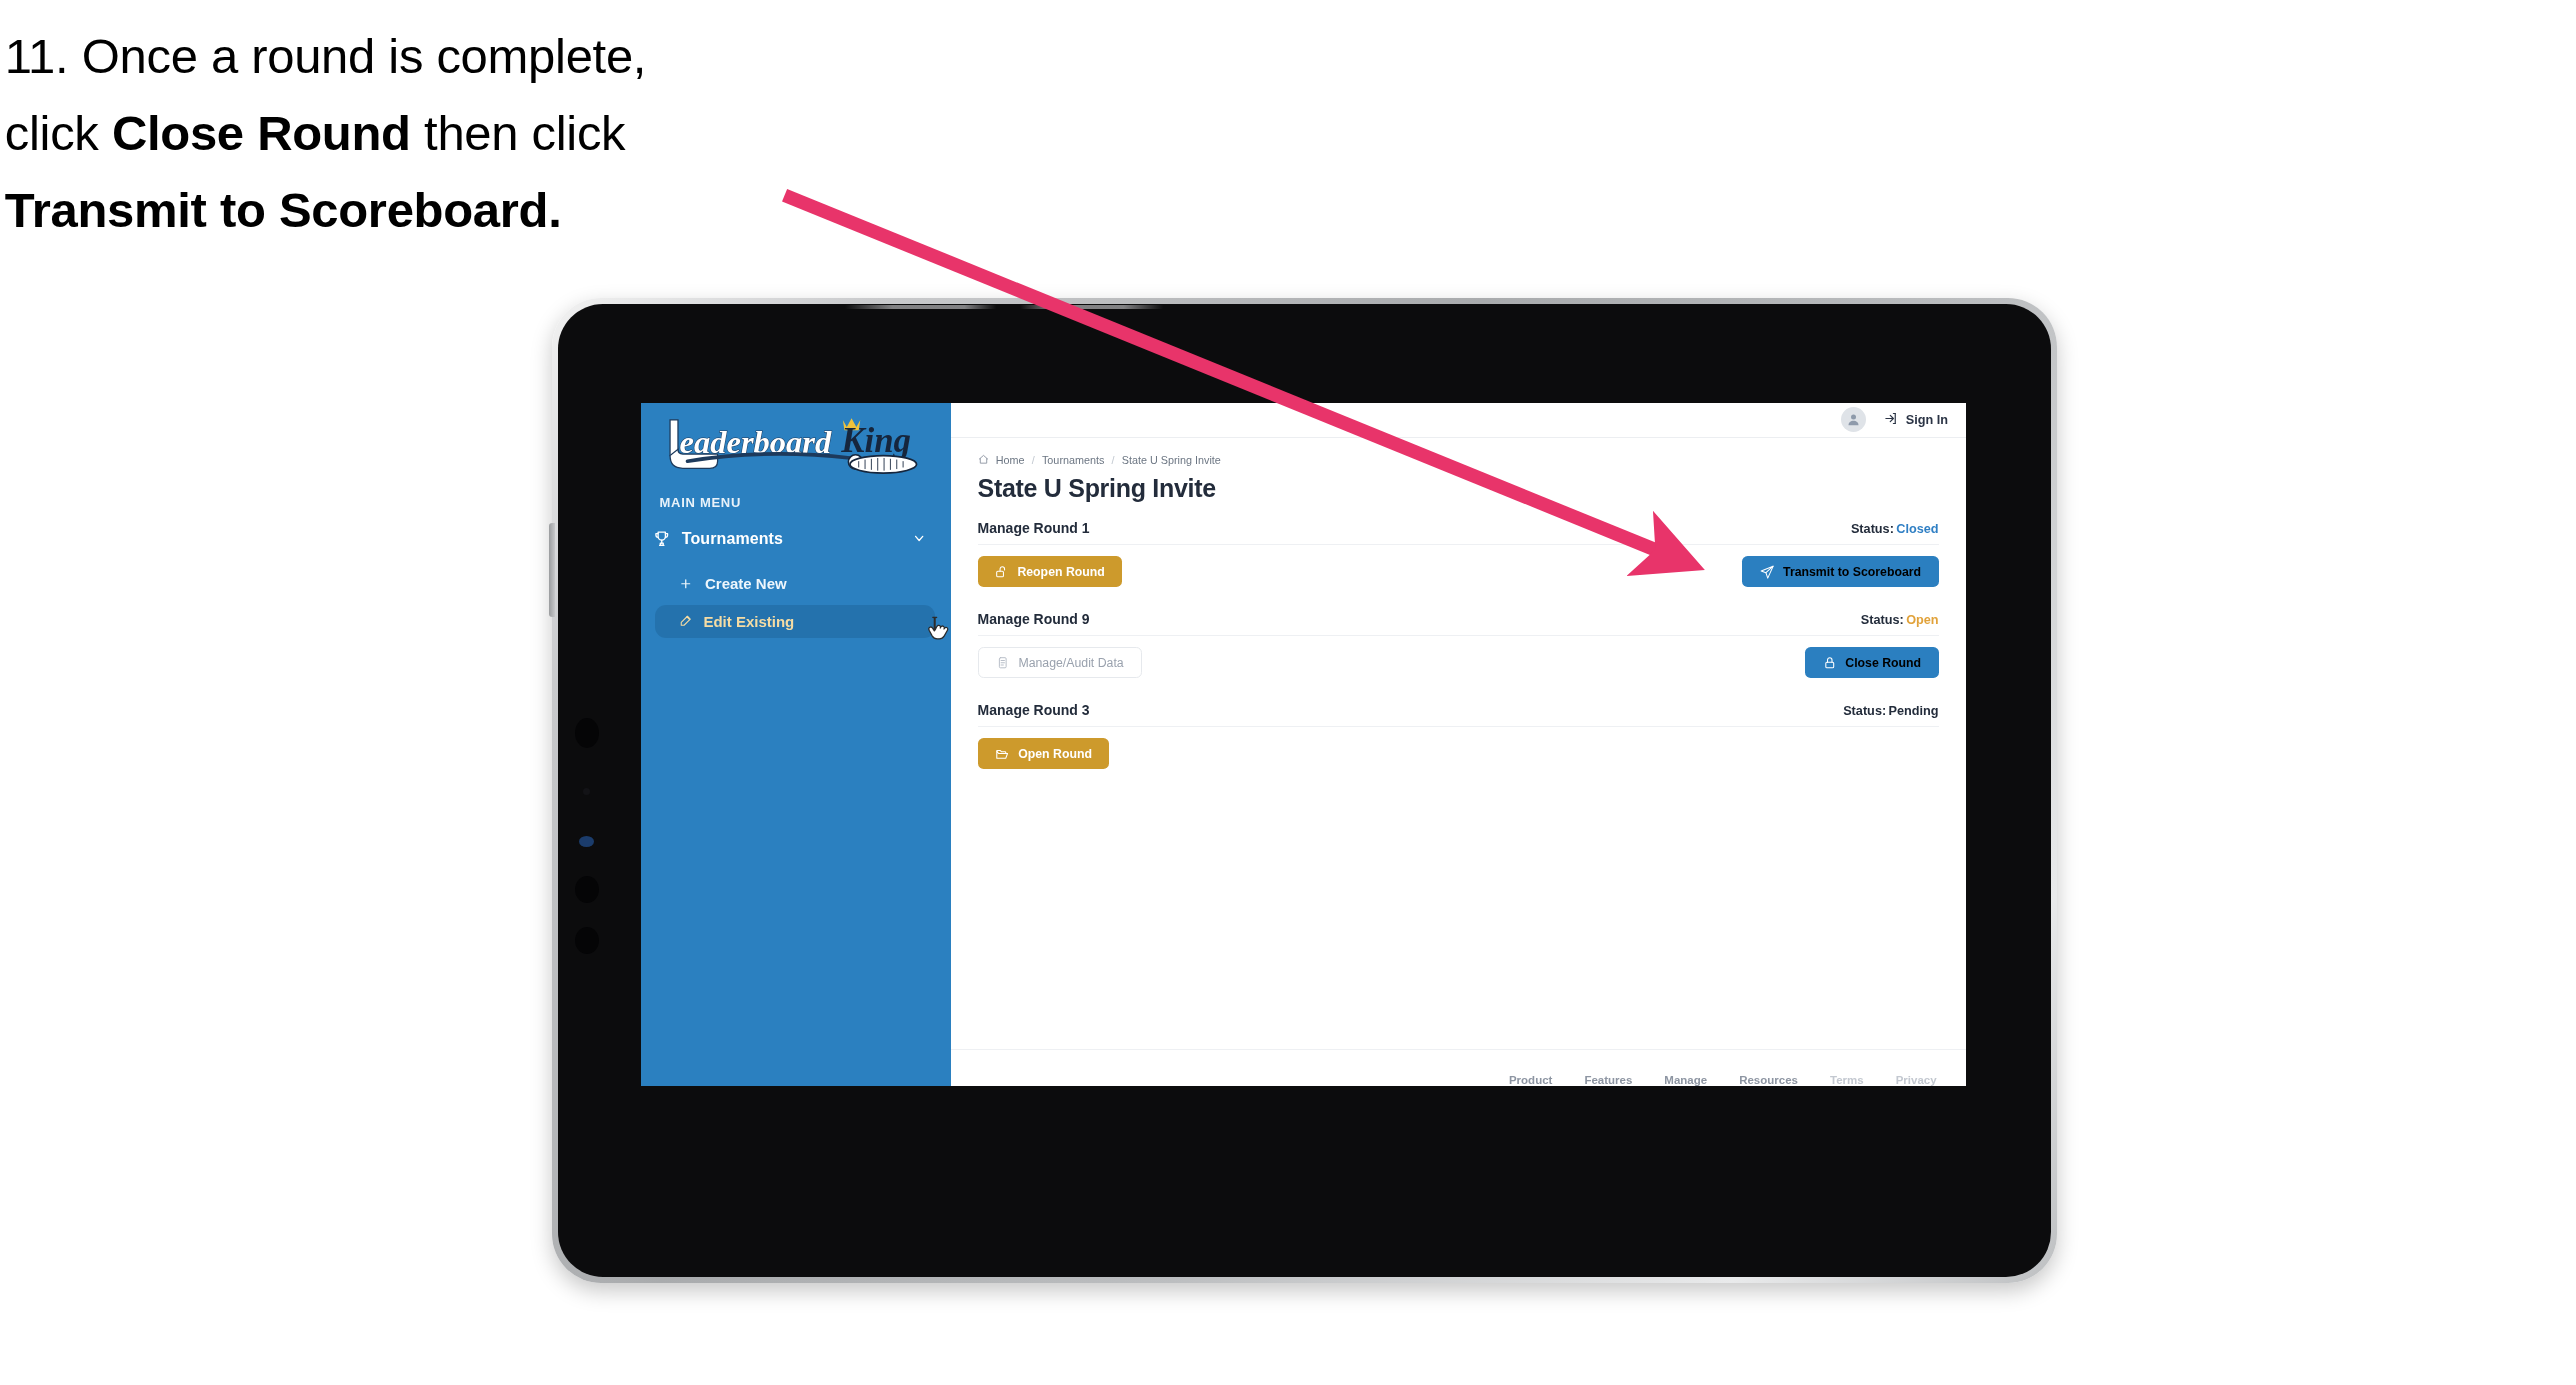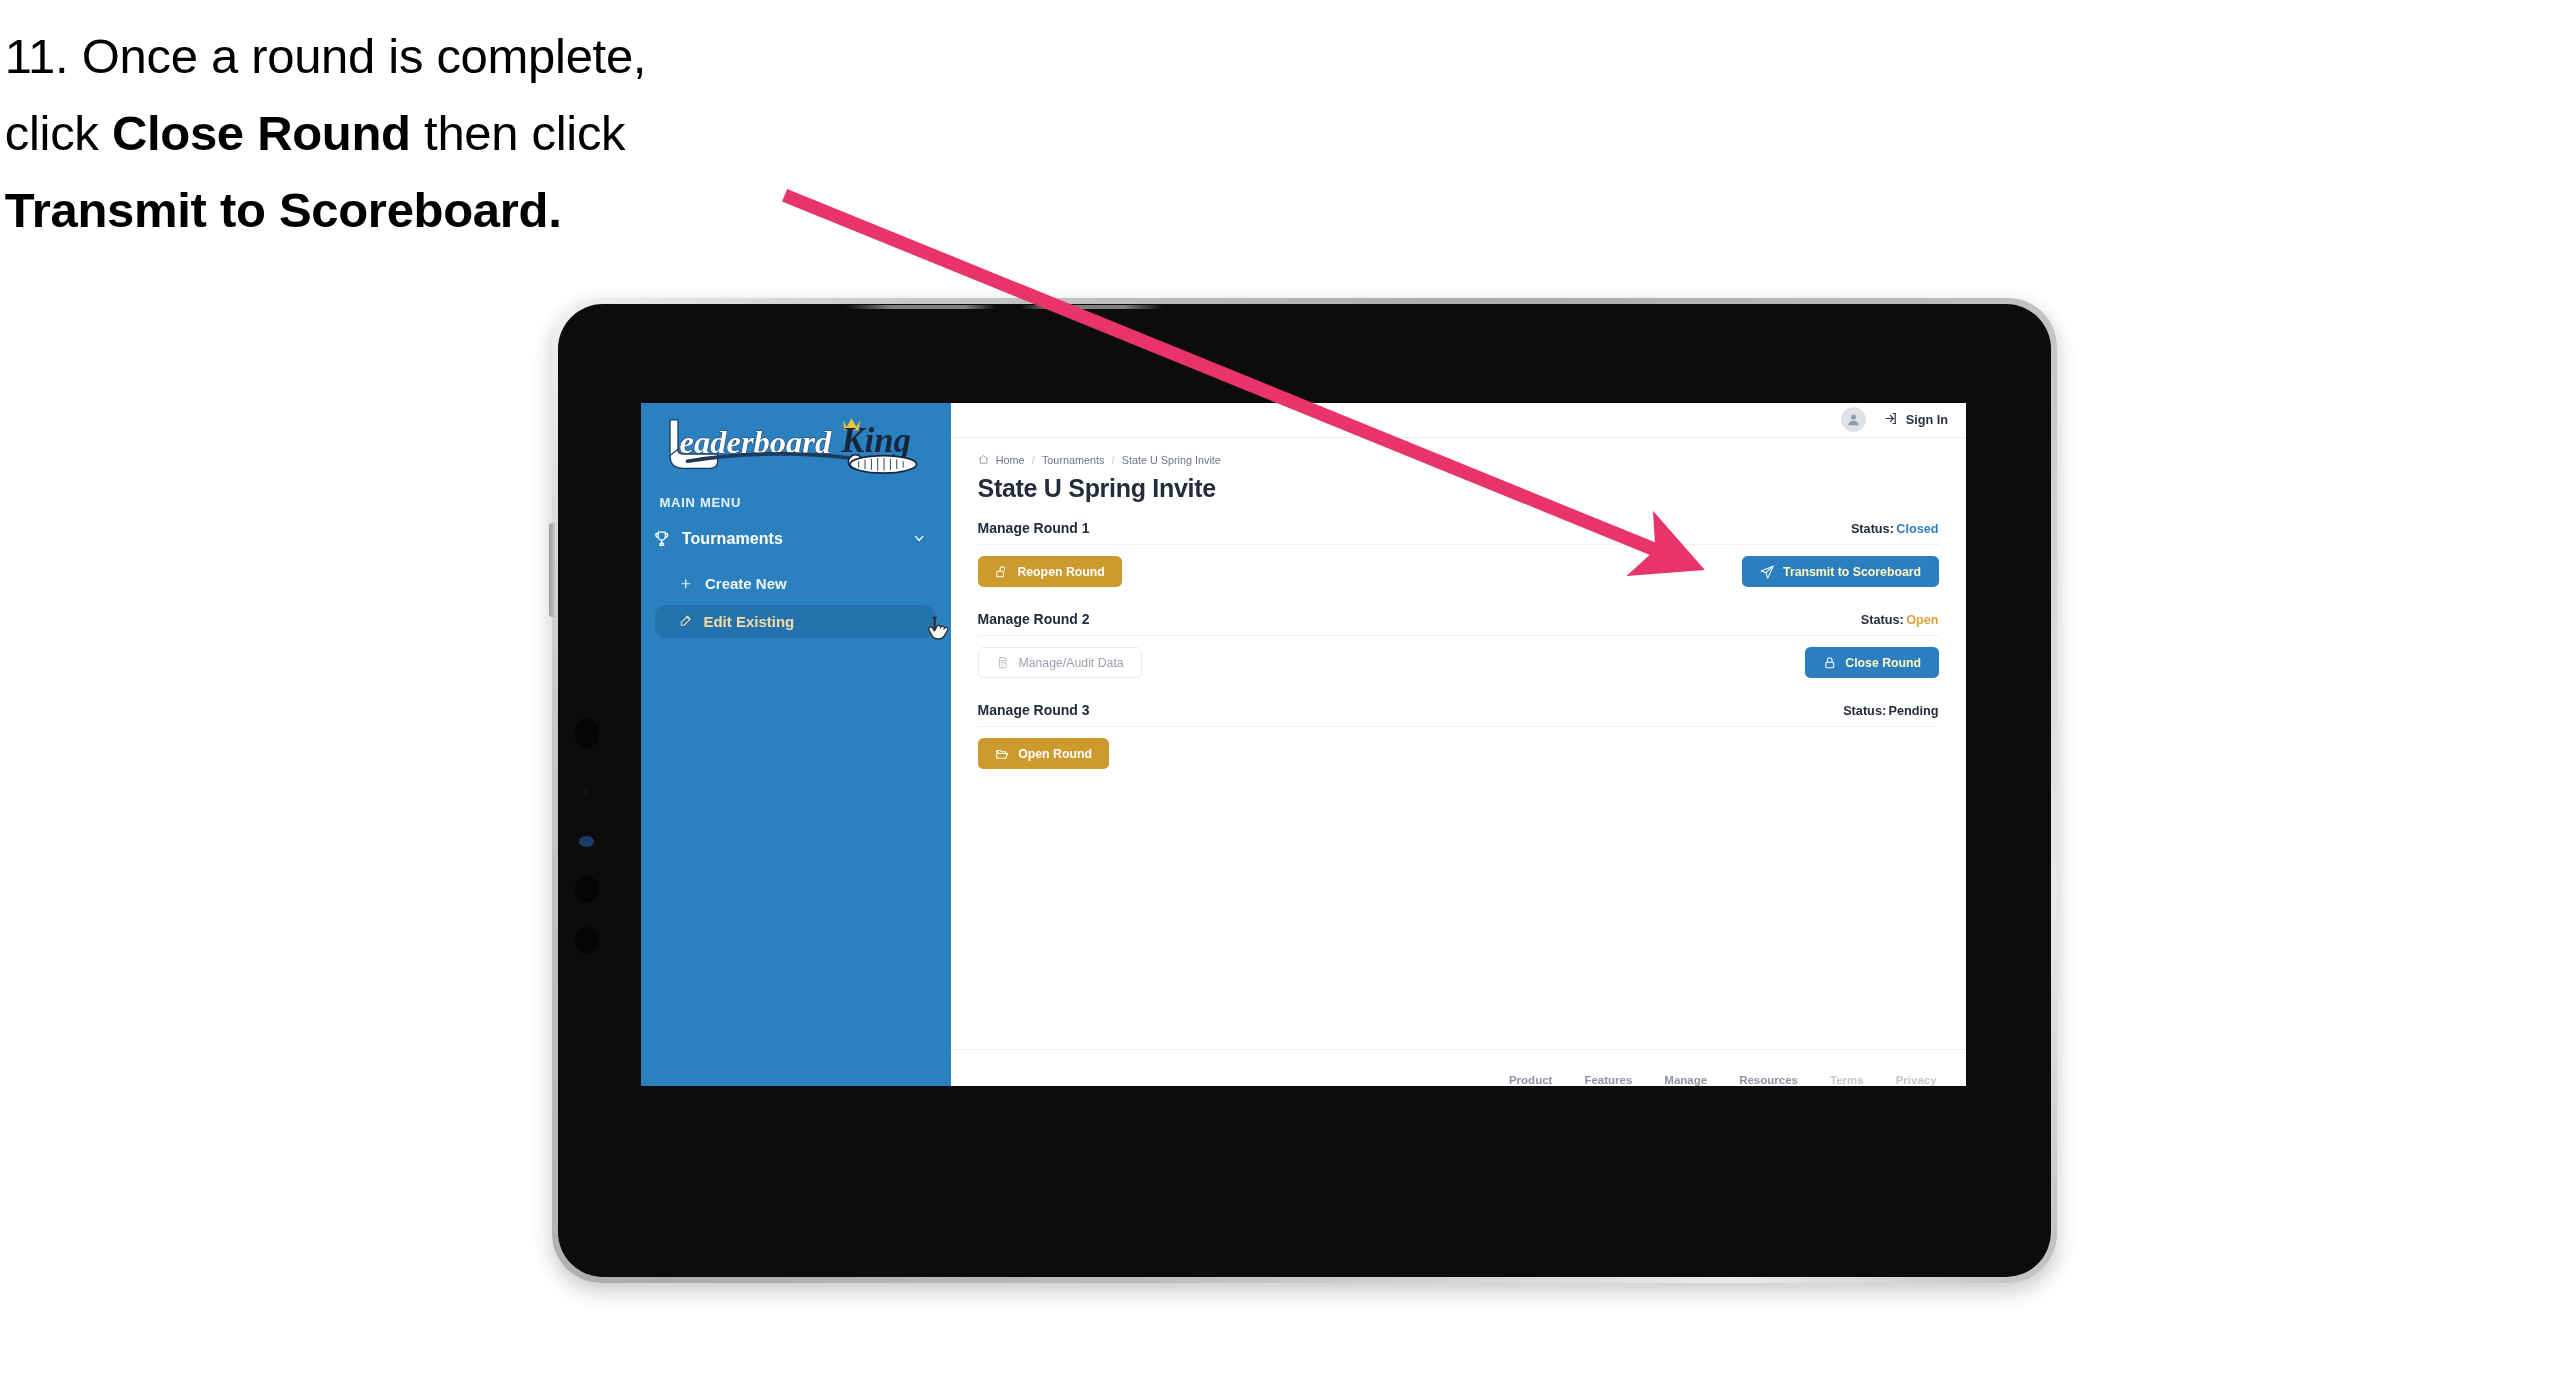--- a/index.html
+++ b/index.html
@@ -291,21 +291,21 @@
     box-sizing: border-box;
     white-space: nowrap;
   }
   .btn-gold {
     background: #cd9a2c;
     color: #ffffff;
     min-width: 130px;
   }
   .btn-blue {
     background: #2b7fc0;
-    color: #fef9c3;
+    color: #000000;
     min-width: 130px;
     text-align: right;
   }
   .btn-ghost {
     background: #ffffff;
     color: #9aa2ae;
     border: 0.8px solid #e6e9ed;
     min-width: 130px;
     font-weight: 400;
   }
@@ -509,21 +509,21 @@
                       <path d="M22 2L10 13"></path>
                   </svg>
                 </span>
                 <span>Transmit to Scoreboard</span>
               </button>
             </div>
           </div>
 
           <div class="round-block">
             <div class="round-head">
-              <span class="round-title">Manage Round 2</span>
+              <span class="round-title">Manage Round 9</span>
               <span class="round-status">
                 <span>Status:</span><span class="val st-open">Open</span>
               </span>
             </div>
             <div class="round-actions">
               <button class="btn btn-ghost">
                 <span>
                   <svg width="13.5" height="13.5" viewBox="0 0 24 24" fill="none" stroke="#b6bcc6" stroke-width="1.7" stroke-linecap="round" stroke-linejoin="round">
                     <rect x="6" y="3" width="12" height="18" rx="2"></rect>
                     <line x1="9" y1="8" x2="15" y2="8"></line>

